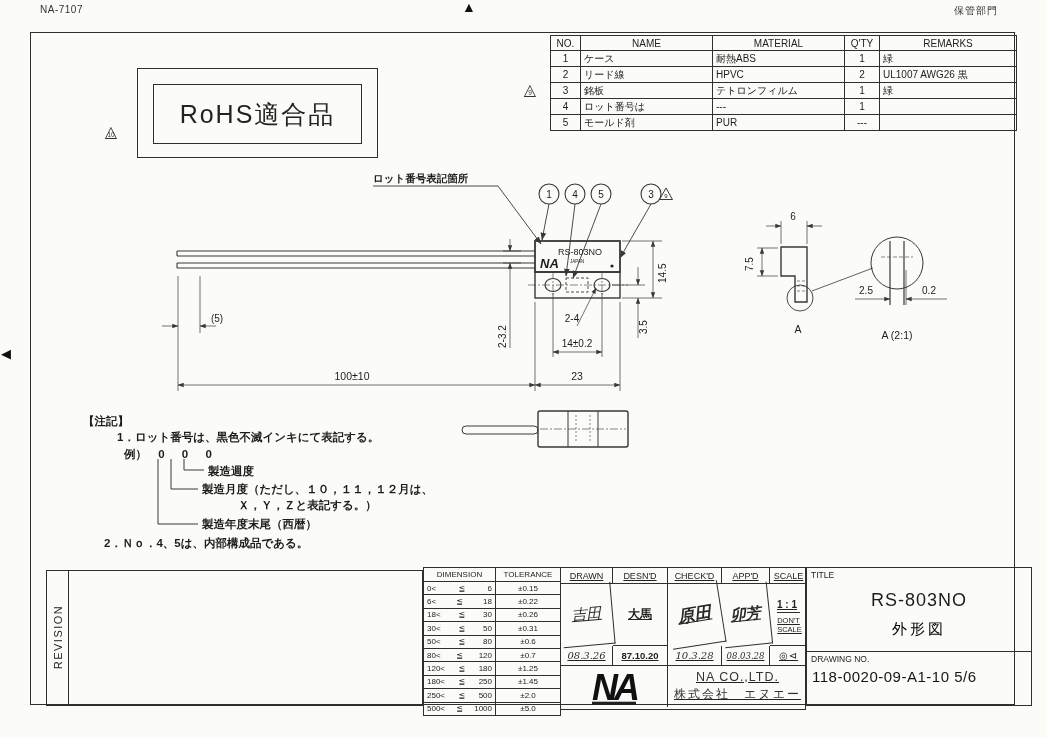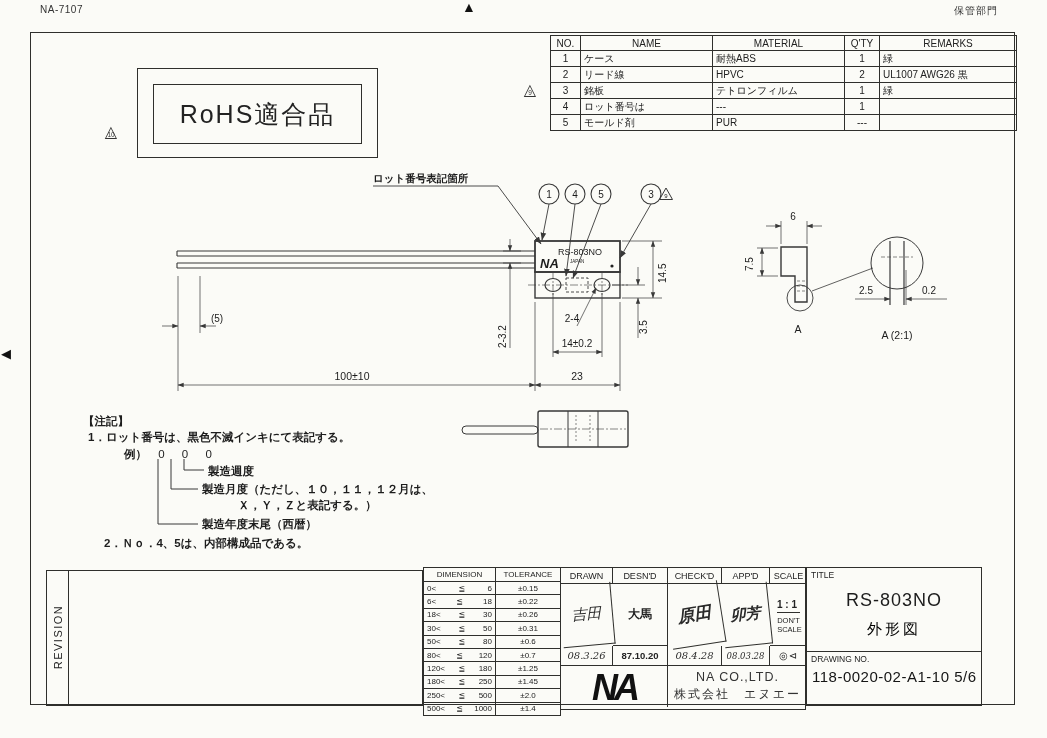--- a/index.html
+++ b/index.html
@@ -20,21 +20,21 @@
   
   .tri{width:18px;height:16px;text-align:center;}
   .tri .t{font-size:16px;line-height:16px;color:#333;display:block;}
   .tri .n{position:absolute;left:0;right:0;top:6.5px;font-size:6.5px;color:#333;text-align:center;}
   
   .rohs-outer{border:1.6px solid #2f2f2c;padding:15px;}
   .rohs-inner{border:1.4px solid #2f2f2c;height:100%;display:flex;align-items:center;justify-content:center;}
   .rohs-text{font-size:25px;letter-spacing:2px;color:#222;font-weight:500;}
   
   .note{font-size:11.5px;font-weight:600;color:#1d1d1d;white-space:nowrap;}
-  .ex-digits{letter-spacing:7px;font-weight:400;}
+  .ex-digits{letter-spacing:7px;font-weight:700;}
   
   .bx{border:1.2px solid #2f2f2c;box-sizing:border-box;}
   .rev-band{position:absolute;left:0;top:0;bottom:0;width:21px;border-right:1.2px solid #2f2f2c;}
   .rev-label{position:absolute;left:-54px;top:60px;width:130px;transform:rotate(-90deg);
     font-size:11px;letter-spacing:1.5px;text-align:center;color:#222;}
   table.tol{border-collapse:collapse;font-size:8px;table-layout:fixed;padding-left:24px;}
   table.tol th,table.tol td{border:1.1px solid #2f2f2c;padding:0;height:12.4px;white-space:nowrap;}
   table.tol th{font-size:8px;height:13px;text-align:center;font-weight:normal;}
   .dimcell{display:flex;justify-content:space-between;padding:0 3px;}
   td.tolval{text-align:center;}
@@ -297,21 +297,21 @@
     <text transform="translate(647,334) rotate(-90)" font-size="10">3.5</text>
     <text x="793" y="220" font-size="10" text-anchor="middle">6</text>
     <text transform="translate(753,271) rotate(-90)" font-size="10">7.5</text>
     <text x="798" y="333" font-size="10.5" text-anchor="middle">A</text>
     <text x="866" y="294" font-size="10" text-anchor="middle">2.5</text>
     <text x="929" y="294" font-size="10" text-anchor="middle">0.2</text>
     <text x="897" y="339" font-size="10.5" text-anchor="middle">A (2:1)</text>
   </svg>
 
   <div class="abs note" style="left:83px;top:414px;">【注記】</div>
-  <div class="abs note" style="left:88px;top:430px;">1．ロット番号は、黒色不滅インキにて表記する。</div>
+  <div class="abs note" style="left:117px;top:430px;">1．ロット番号は、黒色不滅インキにて表記する。</div>
   <div class="abs note" style="left:124px;top:447px;">
     <span>例）</span>
     <span class="ex-digits" style="margin-left:8px;">0 0 0</span>
   </div>
   <div class="abs note" style="left:208px;top:464px;">製造週度</div>
   <div class="abs note" style="left:202px;top:482px;">製造月度（ただし、１０，１１，１２月は、</div>
   <div class="abs note" style="left:238px;top:498px;">Ｘ，Ｙ，Ｚと表記する。）</div>
   <div class="abs note" style="left:202px;top:517px;">製造年度末尾（西暦）</div>
   <div class="abs note" style="left:104px;top:536px;">2．Ｎｏ．4、5は、内部構成品である。</div>
 
@@ -422,61 +422,61 @@
           <td class="tolval">±2.0</td>
         </tr>
     <tr>
           <td>
             <div class="dimcell">
               <span>500&lt;</span>
               <span>≦</span>
               <span>1000</span>
             </div>
           </td>
-          <td class="tolval">±1.4</td>
+          <td class="tolval">±5.0</td>
         </tr>
   </tbody>
     </table>
 
-  <div class="sig abs" style="left:560px;top:567px;width:246px;height:143px;">
+  <div class="sig abs" style="left:560px;top:567px;width:246px;height:143px;text-decoration:underline;">
     <div class="hdr">DRAWN</div>
     <div class="hdr">DESN'D</div>
     <div class="hdr">CHECK'D</div>
     <div class="hdr">APP'D</div>
     <div class="hdr noR">SCALE</div>
 
     <div class="hw nm1">吉田</div>
     <div class="nm2">大馬</div>
     <div class="hw nm3">原田</div>
     <div class="hw nm4">卯芳</div>
     <div class="scale-cell noR">
       <div class="scale-val">1 : 1</div>
       <div class="scale-note">
         <div>DON'T</div>
         <div>SCALE</div>
       </div>
     </div>
 
     <div class="hw dt">08.3.26</div>
     <div class="dt" style="font-weight:700;">87.10.20</div>
-    <div class="hw dt">08.4.28</div>
+    <div class="hw dt">10.3.28</div>
     <div class="hw dt" style="font-size:8.5px;">08.03.28</div>
     <div class="proj noR">◎⊲</div>
 
     <div class="noB" style="grid-column:1/3;">
       <span class="logo-na">NA</span>
     </div>
     <div class="noB noR" style="grid-column:3/6;flex-direction:column;">
       <div class="co-en">NA CO.,LTD.</div>
       <div class="co-jp">株式会社　エヌエー</div>
     </div>
   </div>
 
-  <div class="abs title-area" style="left:806px;top:567px;width:176px;height:139px;">
+  <div class="abs title-area" style="left:806px;top:567px;width:226px;height:139px;">
     <div class="title-lbl">TITLE</div>
     <div class="title-model">RS-803NO</div>
     <div class="title-type">外形図</div>
     <div class="dwg-div"></div>
     <div class="dwg-lbl">DRAWING NO.</div>
-    <div class="dwg-val">118-0020-02-A1-10 5/6</div>
+    <div class="dwg-val">118-0020-09-A1-10 5/6</div>
   </div>
 
 </div>
 
 </body></html>

